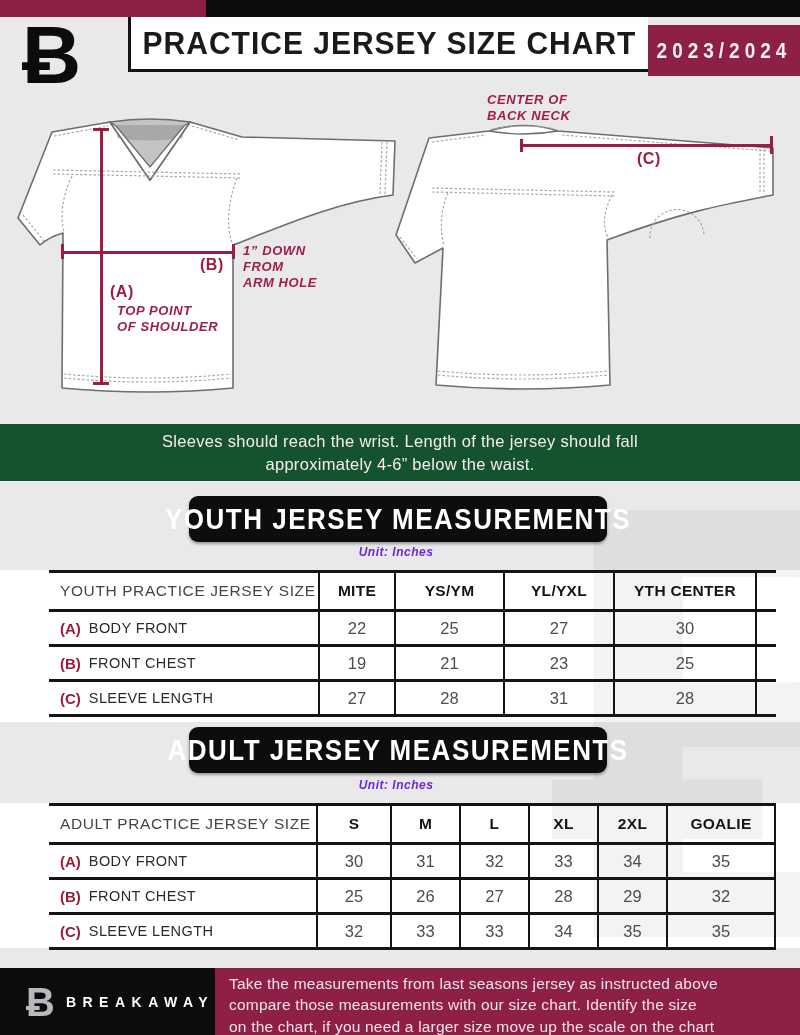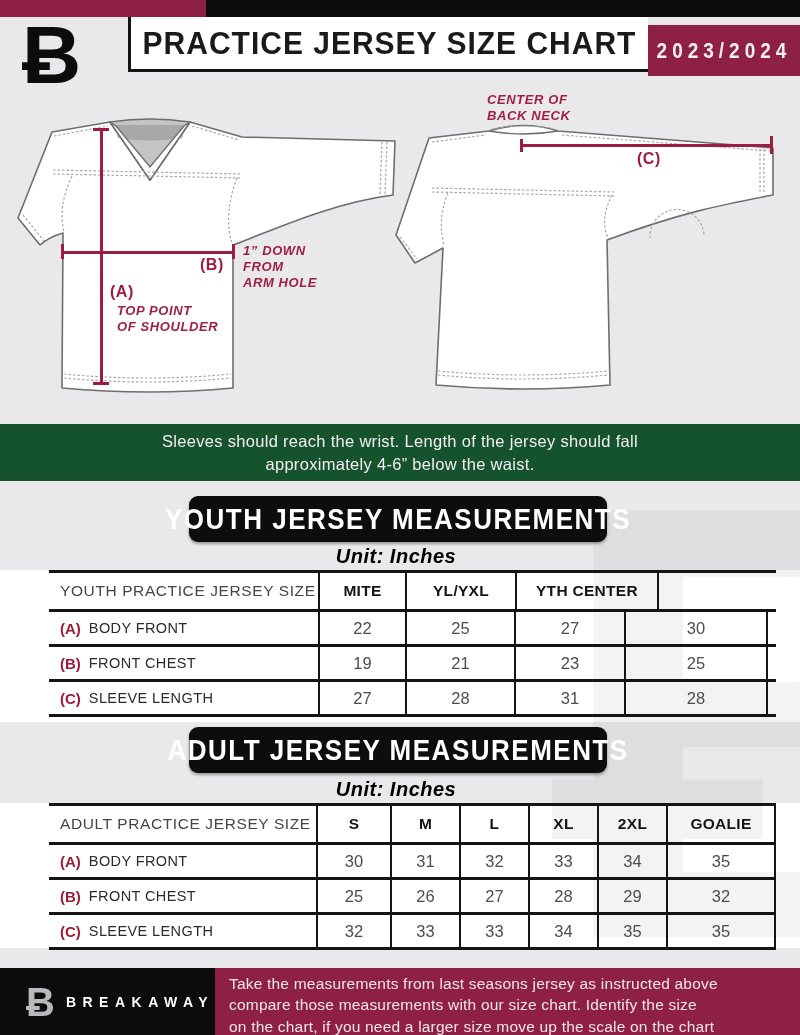--- a/index.html
+++ b/index.html
@@ -63,42 +63,42 @@
     box-shadow:0 2px 3px rgba(0,0,0,0.35);
   }
   .section-banner span {
     color:#ffffff; font-size:26px; font-weight:bold; letter-spacing:1.5px; white-space:nowrap;
     display:inline-block; transform:scaleY(1.15);
   }
   .banner-youth { top:496px; }
   .banner-adult { top:727px; }
   .unit-label {
     position:absolute; left:0; width:792px; text-align:center;
-    font-style:italic; font-weight:bold; font-size:20px; color:#000000; letter-spacing:0.5px;
+    font-style:italic; font-weight:bold; font-size:12px; color:#6d28d9; letter-spacing:0.5px;
   }
   .unit-youth { top:545px; }
   .unit-adult { top:778px; }
   
   .mtable { position:absolute; left:49px; width:727px; border-bottom:3px solid #141414; }
   .table-youth { top:570px; }
   .table-adult { top:803px; }
   .mrow { display:flex; border-top:3px solid #141414; }
   .mrow.hdr { height:39px; }
   .mrow.data { height:35px; }
   .cell { display:flex; align-items:center; justify-content:center; height:100%; }
   .cell.vline { border-left:2px solid #141414; }
   .cell.last { border-right:2px solid #141414; }
   .label-cell { justify-content:flex-start; padding-left:11px; }
   .size-hdr-label { font-size:15.5px; color:#454545; letter-spacing:0.6px; }
   .col-hdr { font-size:15.5px; font-weight:bold; color:#141414; letter-spacing:0.3px; }
   .row-key { color:#9c1b38; font-weight:bold; font-size:15px; margin-right:8px; }
   .row-label { font-size:14.5px; color:#2b2b2b; letter-spacing:0.4px; }
   .num { font-size:16.5px; color:#4d4d4d; }
   
-  .yc0{width:269px;} .yc1{width:87px;} .yc2{width:109px;} .yc3{width:110px;} .yc4{width:144px;}
+  .yc0{width:269px;} .yc1{width:76px;} .yc2{width:109px;} .yc3{width:110px;} .yc4{width:144px;}
   
   .ac0{width:267px;} .ac1{width:74px;} .ac2{width:69px;} .ac3{width:69px;} .ac4{width:69px;} .ac5{width:69px;} .ac6{width:110px;}
   
   .footer { position:absolute; left:0; top:968px; width:800px; height:67px; background:#8e2143; }
   .footer-left {
     position:absolute; left:0; top:0; width:215px; height:67px; background:#0c0c0c;
     display:flex; align-items:center;
   }
   .footer-logo {
     font-size:40px; font-weight:bold; color:#b9b9bd; line-height:1; margin-left:26px;
@@ -211,20 +211,21 @@
     <span>YOUTH JERSEY MEASUREMENTS</span>
   </div>
   <div class="unit-label unit-youth">Unit: Inches</div>
 
   <div class="mtable table-youth">
     <div class="mrow hdr">
       <div class="cell label-cell yc0">
           <span class="size-hdr-label">YOUTH PRACTICE JERSEY SIZE</span>
         </div>
       <div class="cell vline yc1 col-hdr">MITE</div>
+      <div class="cell vline yc2 col-hdr">YS/YM</div>
       <div class="cell vline yc3 col-hdr">YL/YXL</div>
       <div class="cell vline last yc4 col-hdr">YTH CENTER</div>
     </div>
     <div class="mrow data">
       <div class="cell label-cell yc0">
         <span class="row-key">(A)</span>
         <span class="row-label">BODY FRONT</span>
       </div>
       <div class="cell vline yc1 num">22</div>
       <div class="cell vline yc2 num">25</div>

